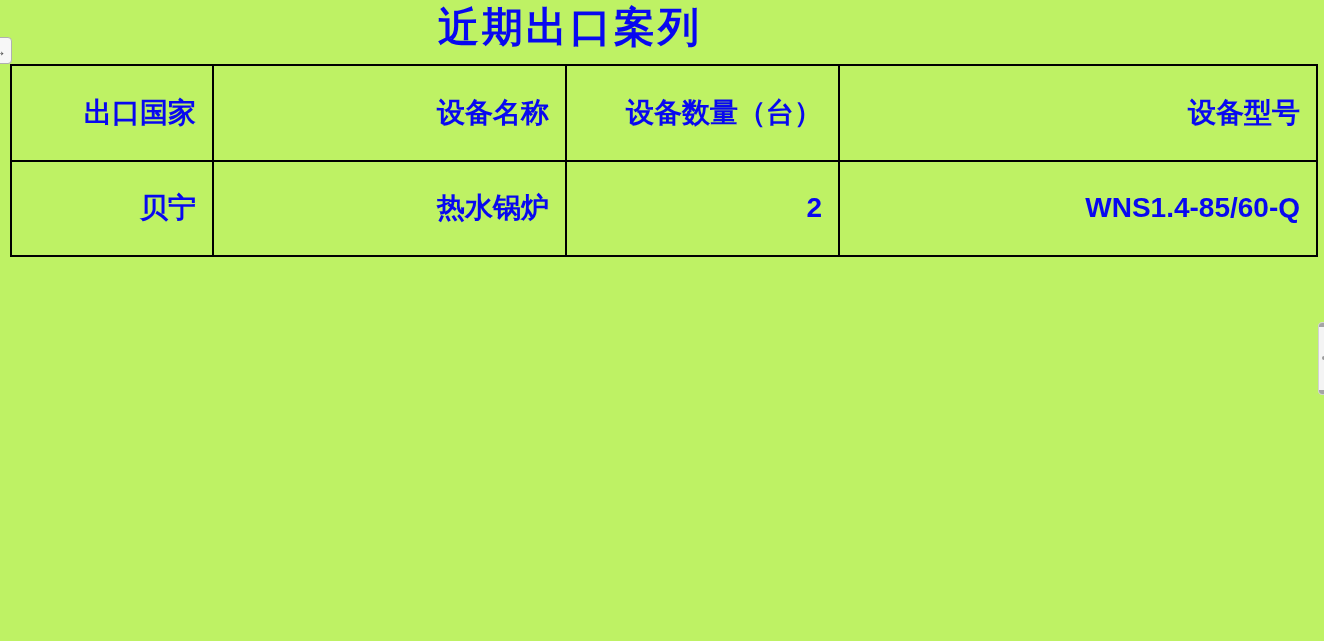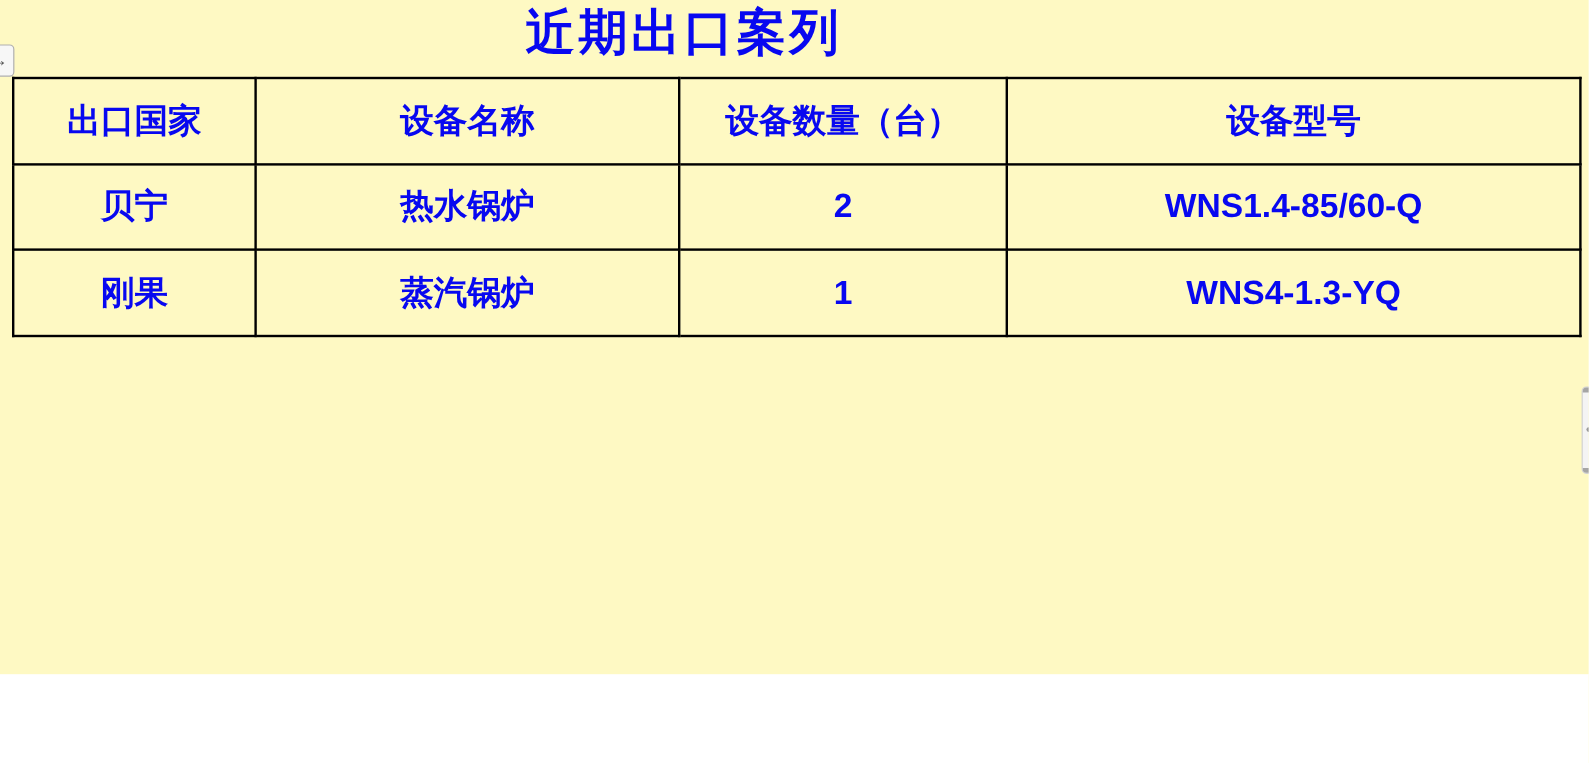--- a/index.html
+++ b/index.html
@@ -4,23 +4,23 @@
 <style>
   html, body {
     margin: 0;
     padding: 0;
     background: #ffffff;
     font-family: "Liberation Sans", "DejaVu Sans", sans-serif;
   }
   #viewport {
     position: relative;
     width: 1324px;
-    height: 562px;
+    height: 641px;
     overflow: hidden;
-    background: #fef9c3;
+    background: #bef264;
   }
   
   #page-title {
     position: absolute;
     left: 438px;
     top: 0px;
     margin: 0;
     font-size: 41px;
     font-weight: bold;
     letter-spacing: 3px;
@@ -33,26 +33,26 @@
     left: 10px;
     top: 64px;
     width: 1306px;
     border-collapse: collapse;
     table-layout: fixed;
   }
   #export-table th,
   #export-table td {
     border: 2px solid #000000;
     height: 61.5px;
-    text-align: center;
+    text-align: right;
     vertical-align: middle;
     font-size: 28px;
     font-weight: bold;
     color: #0808f0;
-    padding: 4px;
+    padding: 16px;
     overflow: hidden;
     white-space: nowrap;
   }
   
   #left-arrow-button {
     position: absolute;
     left: -14px;
     top: 37px;
     width: 26px;
     height: 27px;
@@ -125,26 +125,20 @@
         <th>设备型号</th>
       </tr>
     </thead>
     <tbody>
         <tr>
           <td>贝宁</td>
           <td>热水锅炉</td>
           <td>2</td>
           <td>WNS1.4-85/60-Q</td>
         </tr>
-        <tr>
-          <td>刚果</td>
-          <td>蒸汽锅炉</td>
-          <td>1</td>
-          <td>WNS4-1.3-YQ</td>
-        </tr>
       </tbody>
   </table>
 
   <div id="right-edge-handle">
     <div class="cap-top"></div>
     <div class="grip-dot"></div>
     <div class="cap-bottom"></div>
   </div>
 
 </div>

